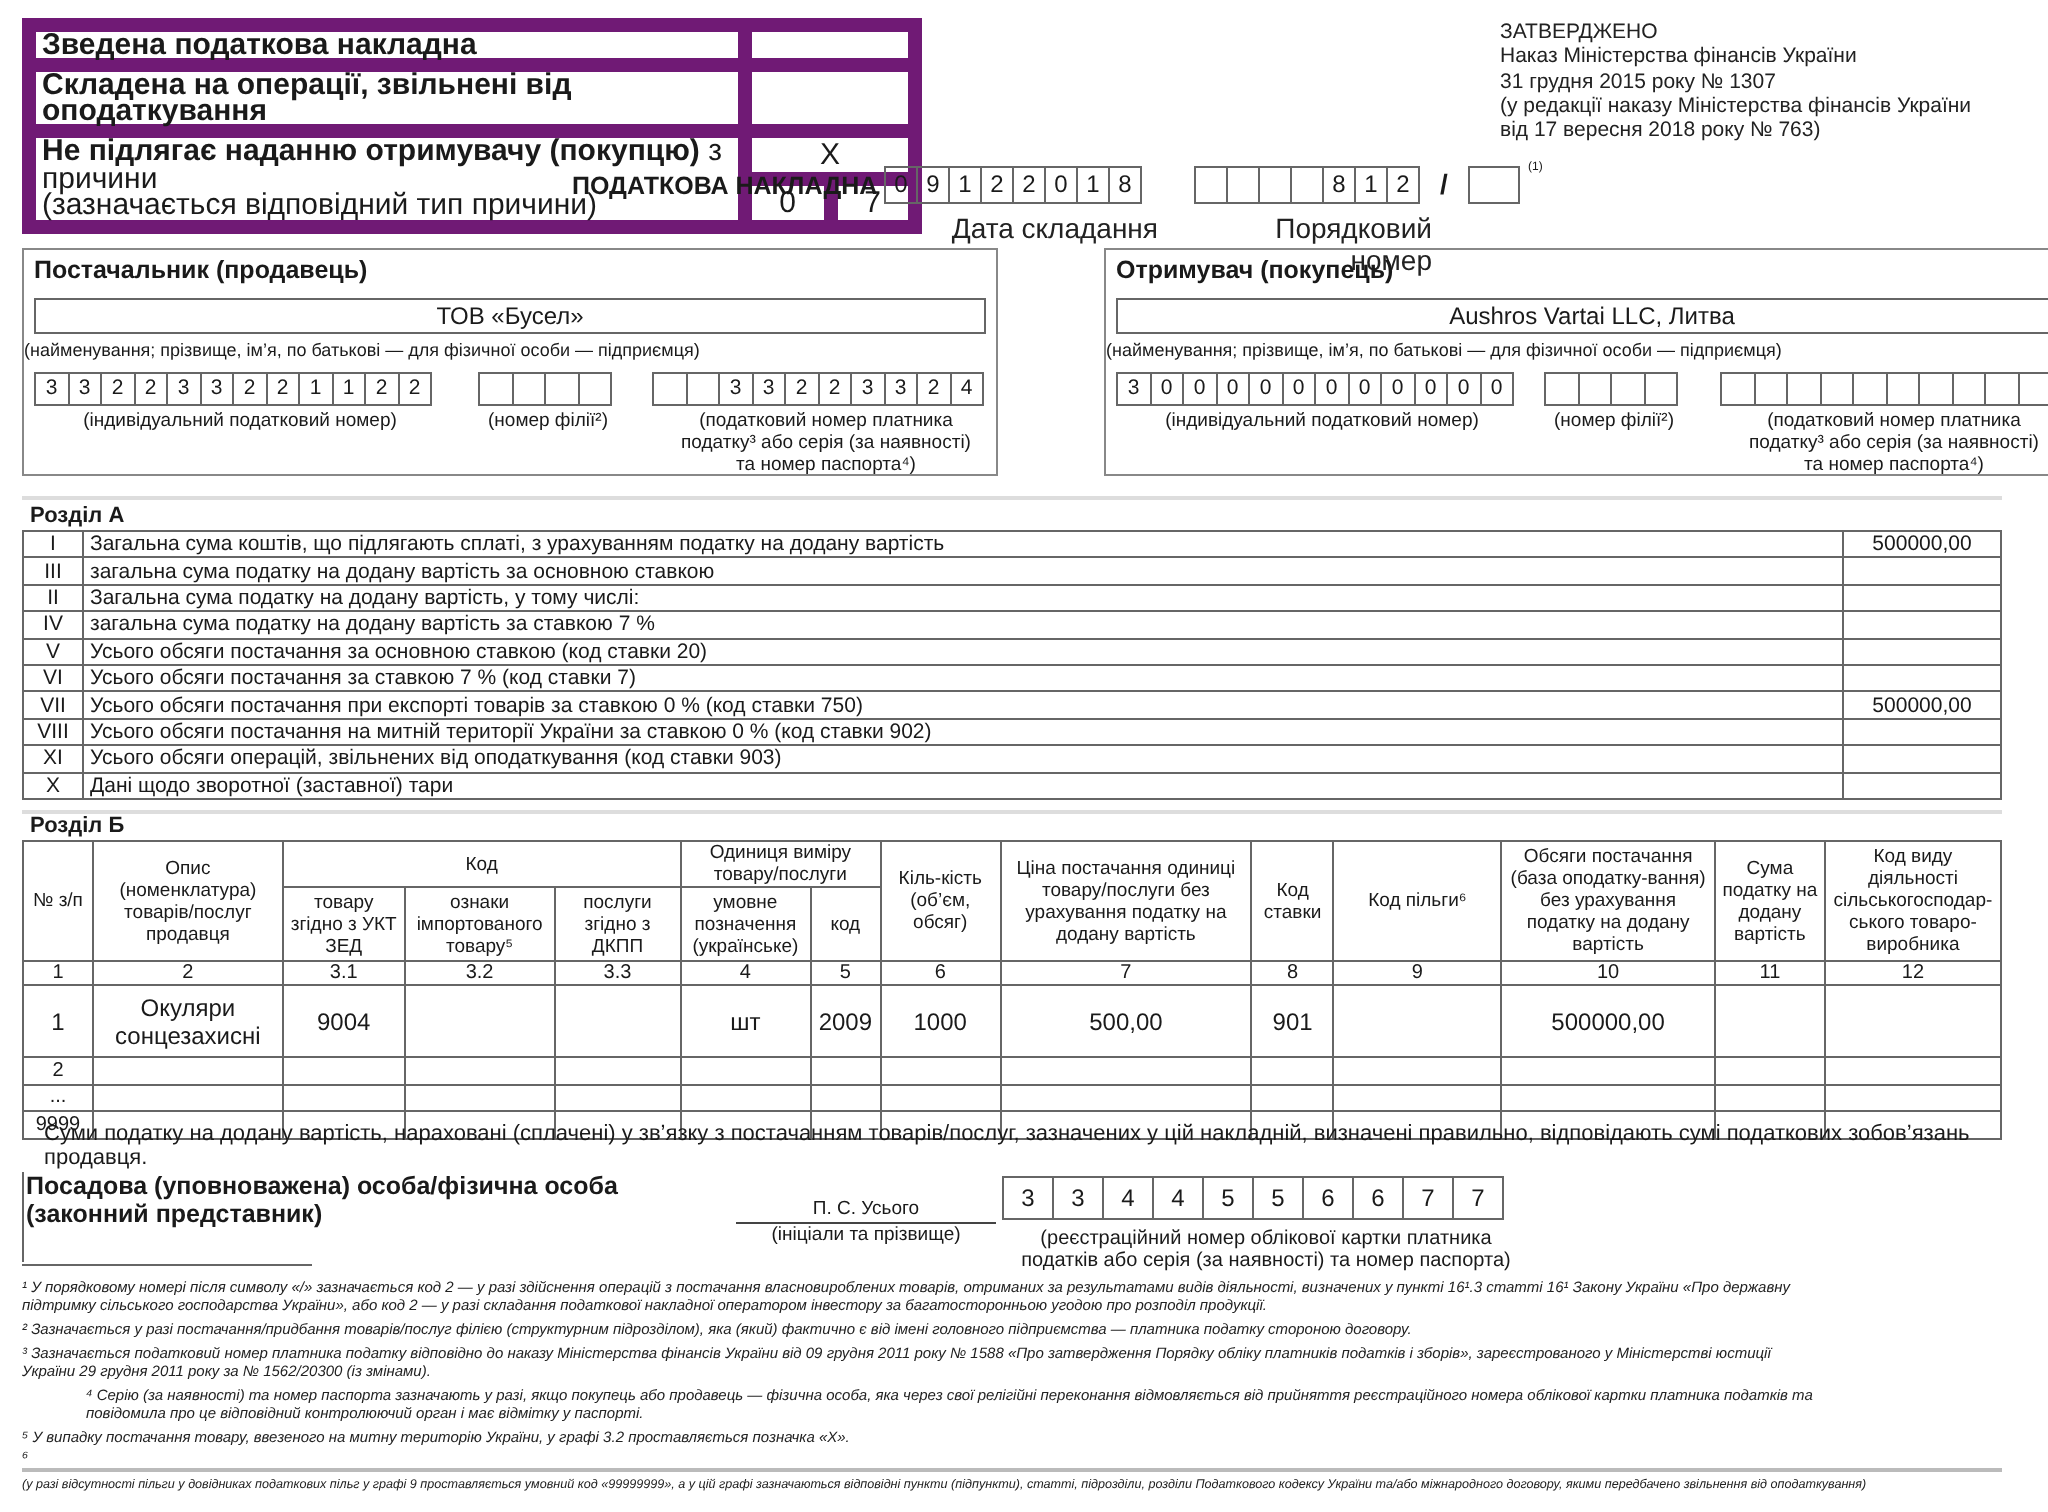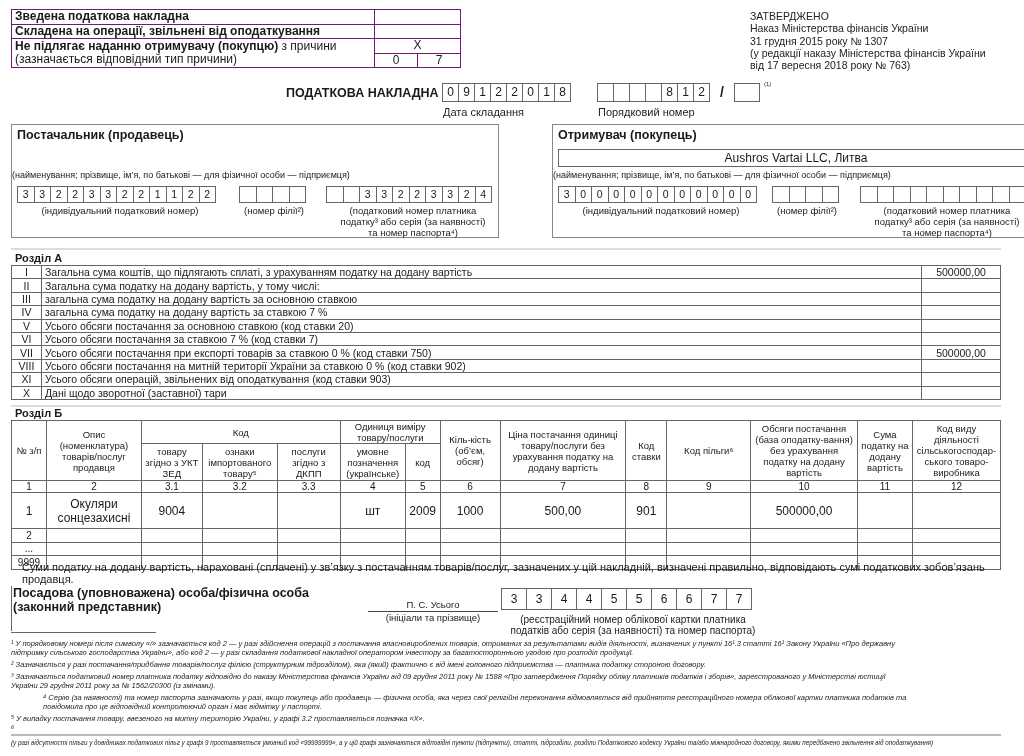--- a/index.html
+++ b/index.html
@@ -3,32 +3,32 @@
 <meta charset="utf-8">
 <style>
   * { box-sizing: border-box; margin: 0; padding: 0; }
   html, body { width: 1024px; height: 756px; background: #ffffff; overflow: hidden; }
   body { font-family: "Liberation Sans", "DejaVu Sans", sans-serif; color: #1a1a1a; position: relative; font-size: 11px; }
   .abs { position: absolute; }
   .b { font-weight: bold; }
 
   
   table.typ { position: absolute; left: 11px; top: 9px; border-collapse: collapse; width: 450px; }
-  table.typ td { border: 1px solid #701a75; height: 14.5px; font-size: 12px; line-height: 13px; padding: 0 3px; }
+  table.typ td { border: 7px solid #701a75; height: 14.5px; font-size: 15px; line-height: 13px; padding: 0 3px; }
   table.typ td.lbl { width: 364px; }
   table.typ td.mrk { text-align: center; }
 
   
   .approved { left: 750px; top: 10px; font-size: 10.5px; line-height: 12.3px; color: #222; }
 
   
   .title { left: 286px; top: 86px; font-size: 12.5px; font-weight: bold; }
   .boxes { display: flex; position: absolute; }
   .boxes .bx { width: 17px; height: 19px; border: 1px solid #666; margin-left: -1px; font-size: 12px; text-align: center; line-height: 17px; }
-  .caption { font-size: 11px; color: #222; position: absolute; text-align: left; }
+  .caption { font-size: 14px; color: #222; position: absolute; text-align: right; }
 
   
   .panel { position: absolute; top: 124px; width: 488px; height: 114px; border: 1px solid #888; }
   .panel h3 { position: absolute; left: 5px; top: 3px; font-size: 12.5px; font-weight: bold; }
   .panel .name { position: absolute; left: 5px; top: 24px; width: 476px; height: 18px; border: 1px solid #666; text-align: center; font-size: 12px; line-height: 16px; }
   .panel .nm-cap { position: absolute; left: 0; width: 100%; top: 45px; text-align: left; font-size: 9px; }
   .panel .boxes .bx { width: 17.5px; height: 17px; line-height: 15px; font-size: 10.5px; }
   .panel .cap { font-size: 9.5px; position: absolute; text-align: center; line-height: 11px; }
 
   hr.sep { position: absolute; left: 11px; width: 990px; border: 0; border-top: 2px solid #ddd; }
@@ -121,20 +121,21 @@
 </div>
 <div class="abs b" style="left:720px; top:84px; font-size:14px;">/</div>
 <div class="boxes" style="left:735px; top:83px;">
   <div class="bx" style="width:26px;"></div>
 </div>
 <div class="abs" style="left:764px; top:81px; font-size:6px;">(1)</div>
 <div class="caption" style="left:598px; top:106px; width:118px;">Порядковий номер</div>
 
 <div class="panel" style="left:11px;">
   <h3>Постачальник (продавець)</h3>
+  <div class="name">ТОВ «Бусел»</div>
   <div class="nm-cap">(найменування; прізвище, ім’я, по батькові — для фізичної особи — підприємця)</div>
   <div class="boxes" style="left:6px; top:61px;">
     <div class="bx">3</div>
     <div class="bx">3</div>
     <div class="bx">2</div>
     <div class="bx">2</div>
     <div class="bx">3</div>
     <div class="bx">3</div>
     <div class="bx">2</div>
     <div class="bx">2</div>
@@ -219,27 +220,27 @@
 
 <div class="sec-title" style="top:252px;">Розділ А</div>
 <table class="secA">
   <tbody>
       <tr>
         <td class="rn">I</td>
         <td>Загальна сума коштів, що підлягають сплаті, з урахуванням податку на додану вартість</td>
         <td class="val">500000,00</td>
       </tr>
   <tr>
+        <td class="rn">III</td>
+        <td>загальна сума податку на додану вартість за основною ставкою</td>
+        <td class="val"></td>
+      </tr>
+  <tr>
         <td class="rn">II</td>
         <td>Загальна сума податку на додану вартість, у тому числі:</td>
-        <td class="val"></td>
-      </tr>
-  <tr>
-        <td class="rn">III</td>
-        <td>загальна сума податку на додану вартість за основною ставкою</td>
         <td class="val"></td>
       </tr>
   <tr>
         <td class="rn">IV</td>
         <td>загальна сума податку на додану вартість за ставкою 7 %</td>
         <td class="val"></td>
       </tr>
   <tr>
         <td class="rn">V</td>
         <td>Усього обсяги постачання за основною ставкою (код ставки 20)</td>

